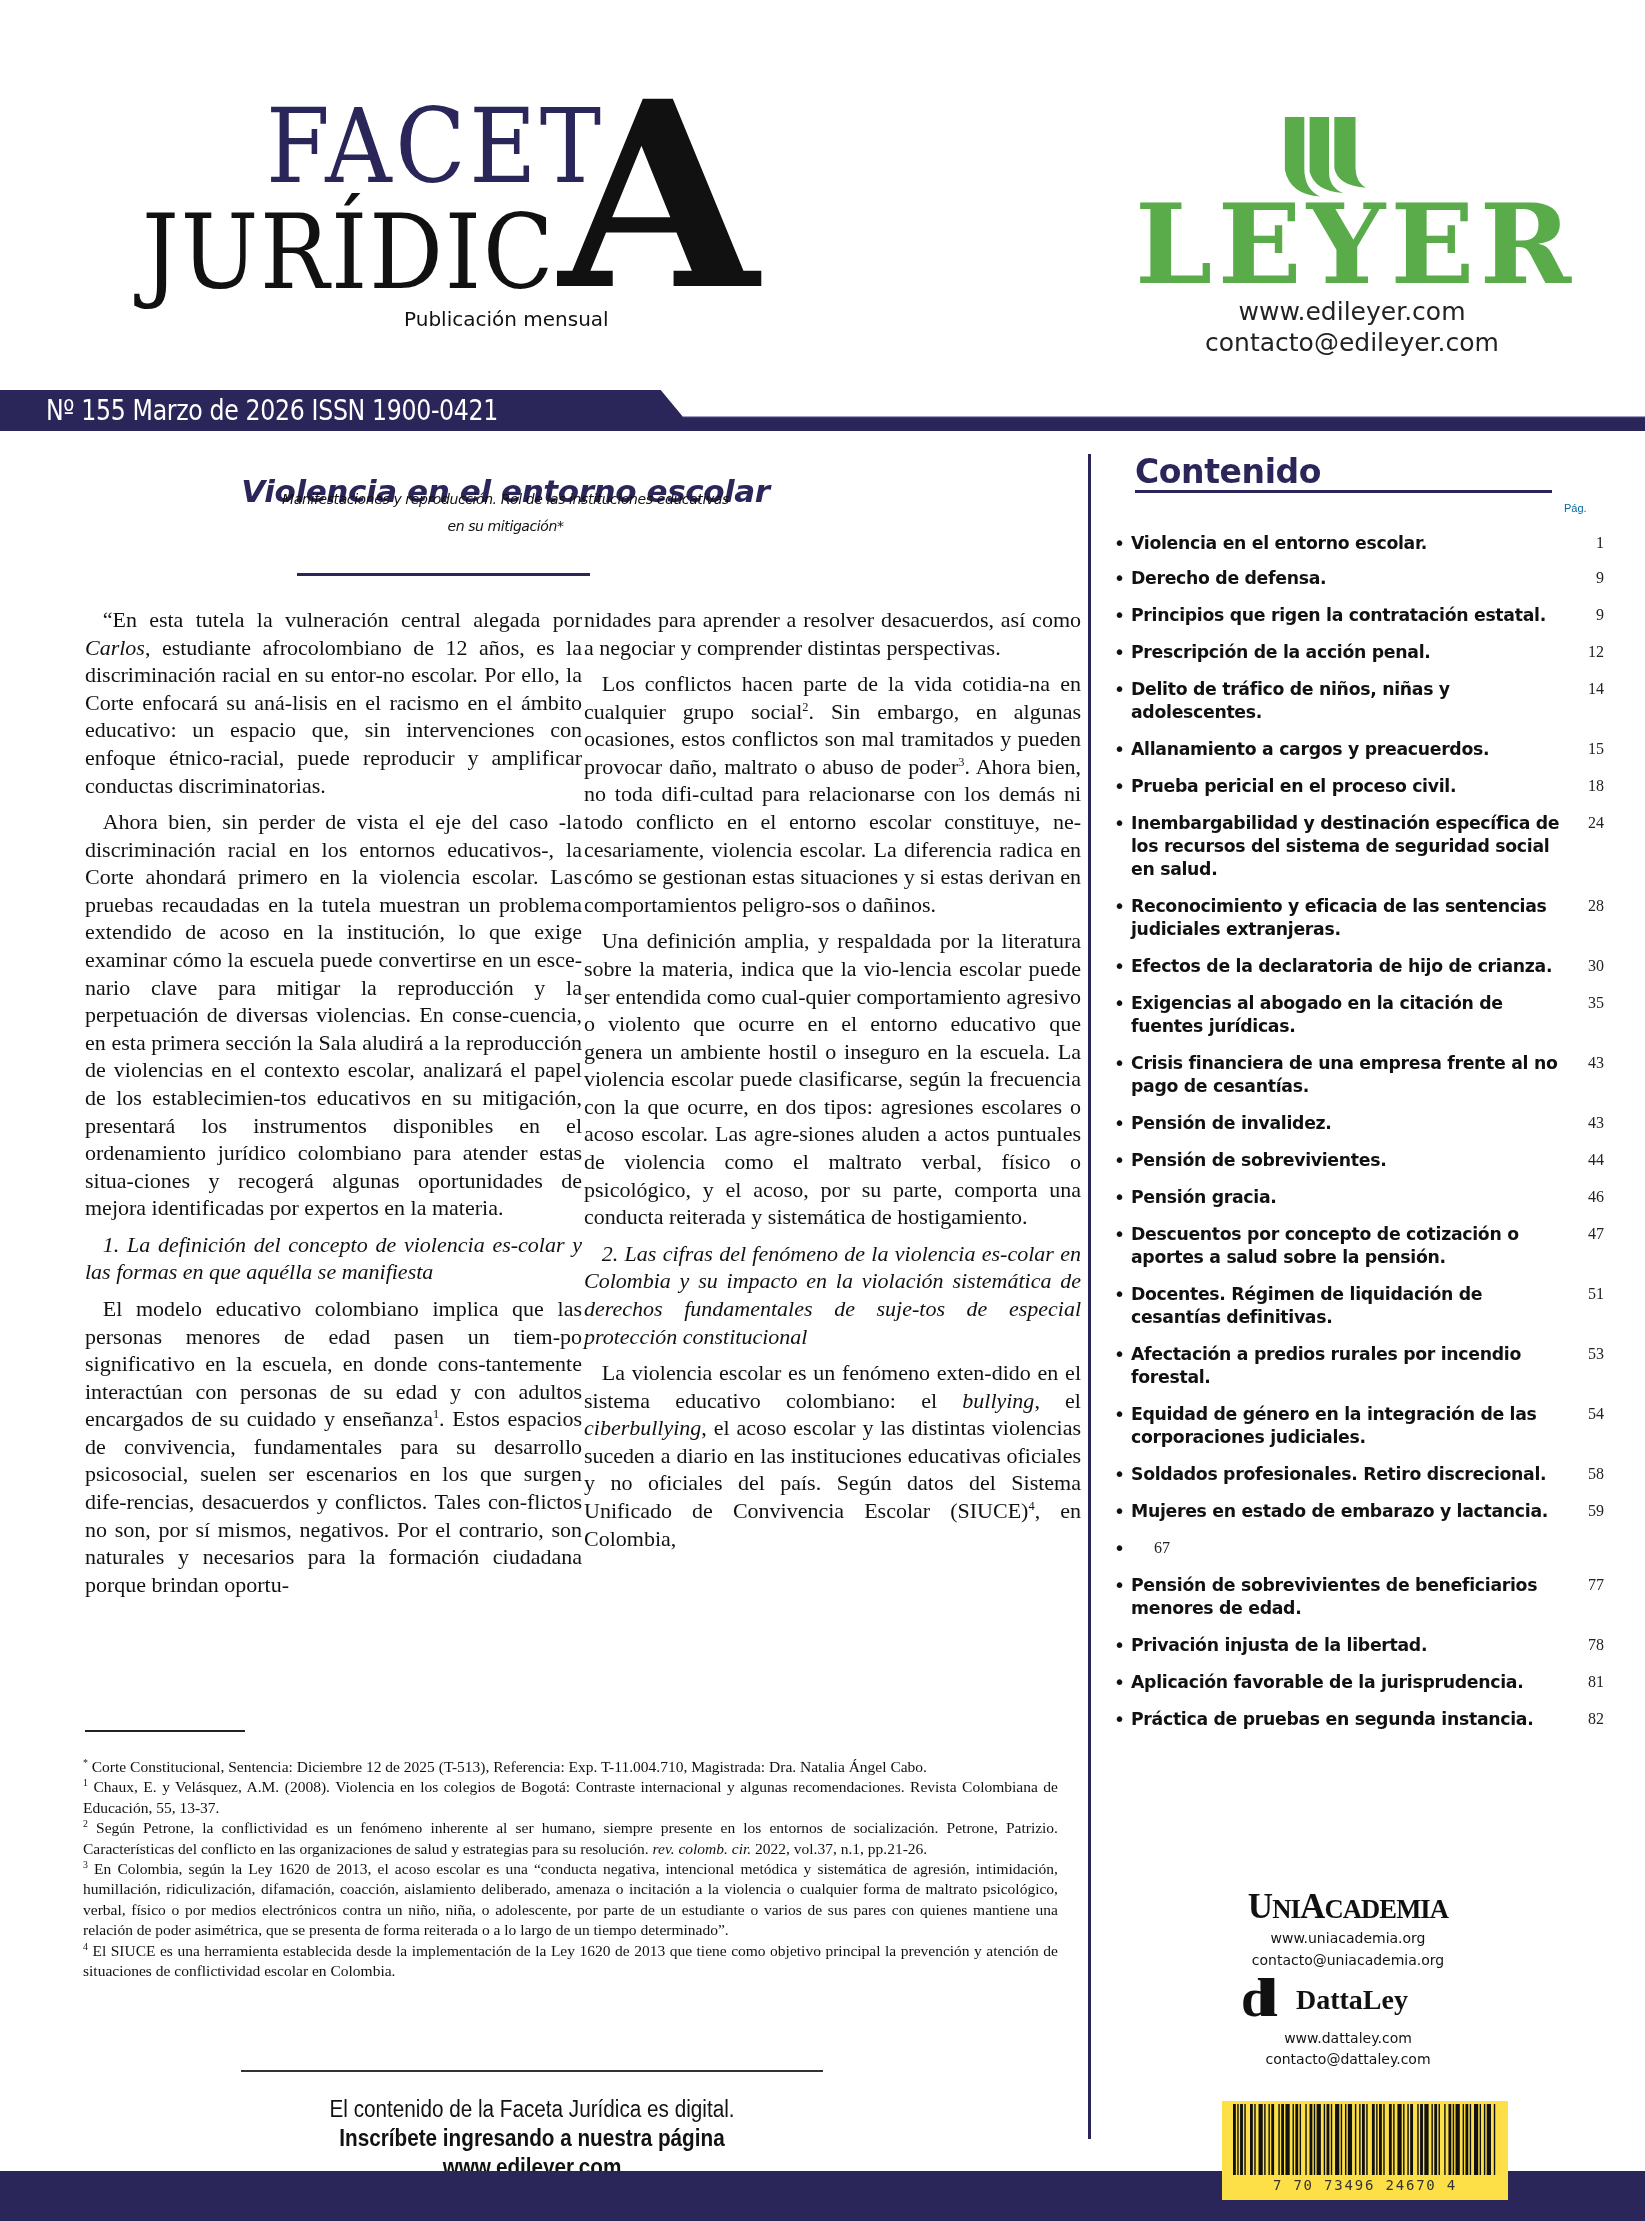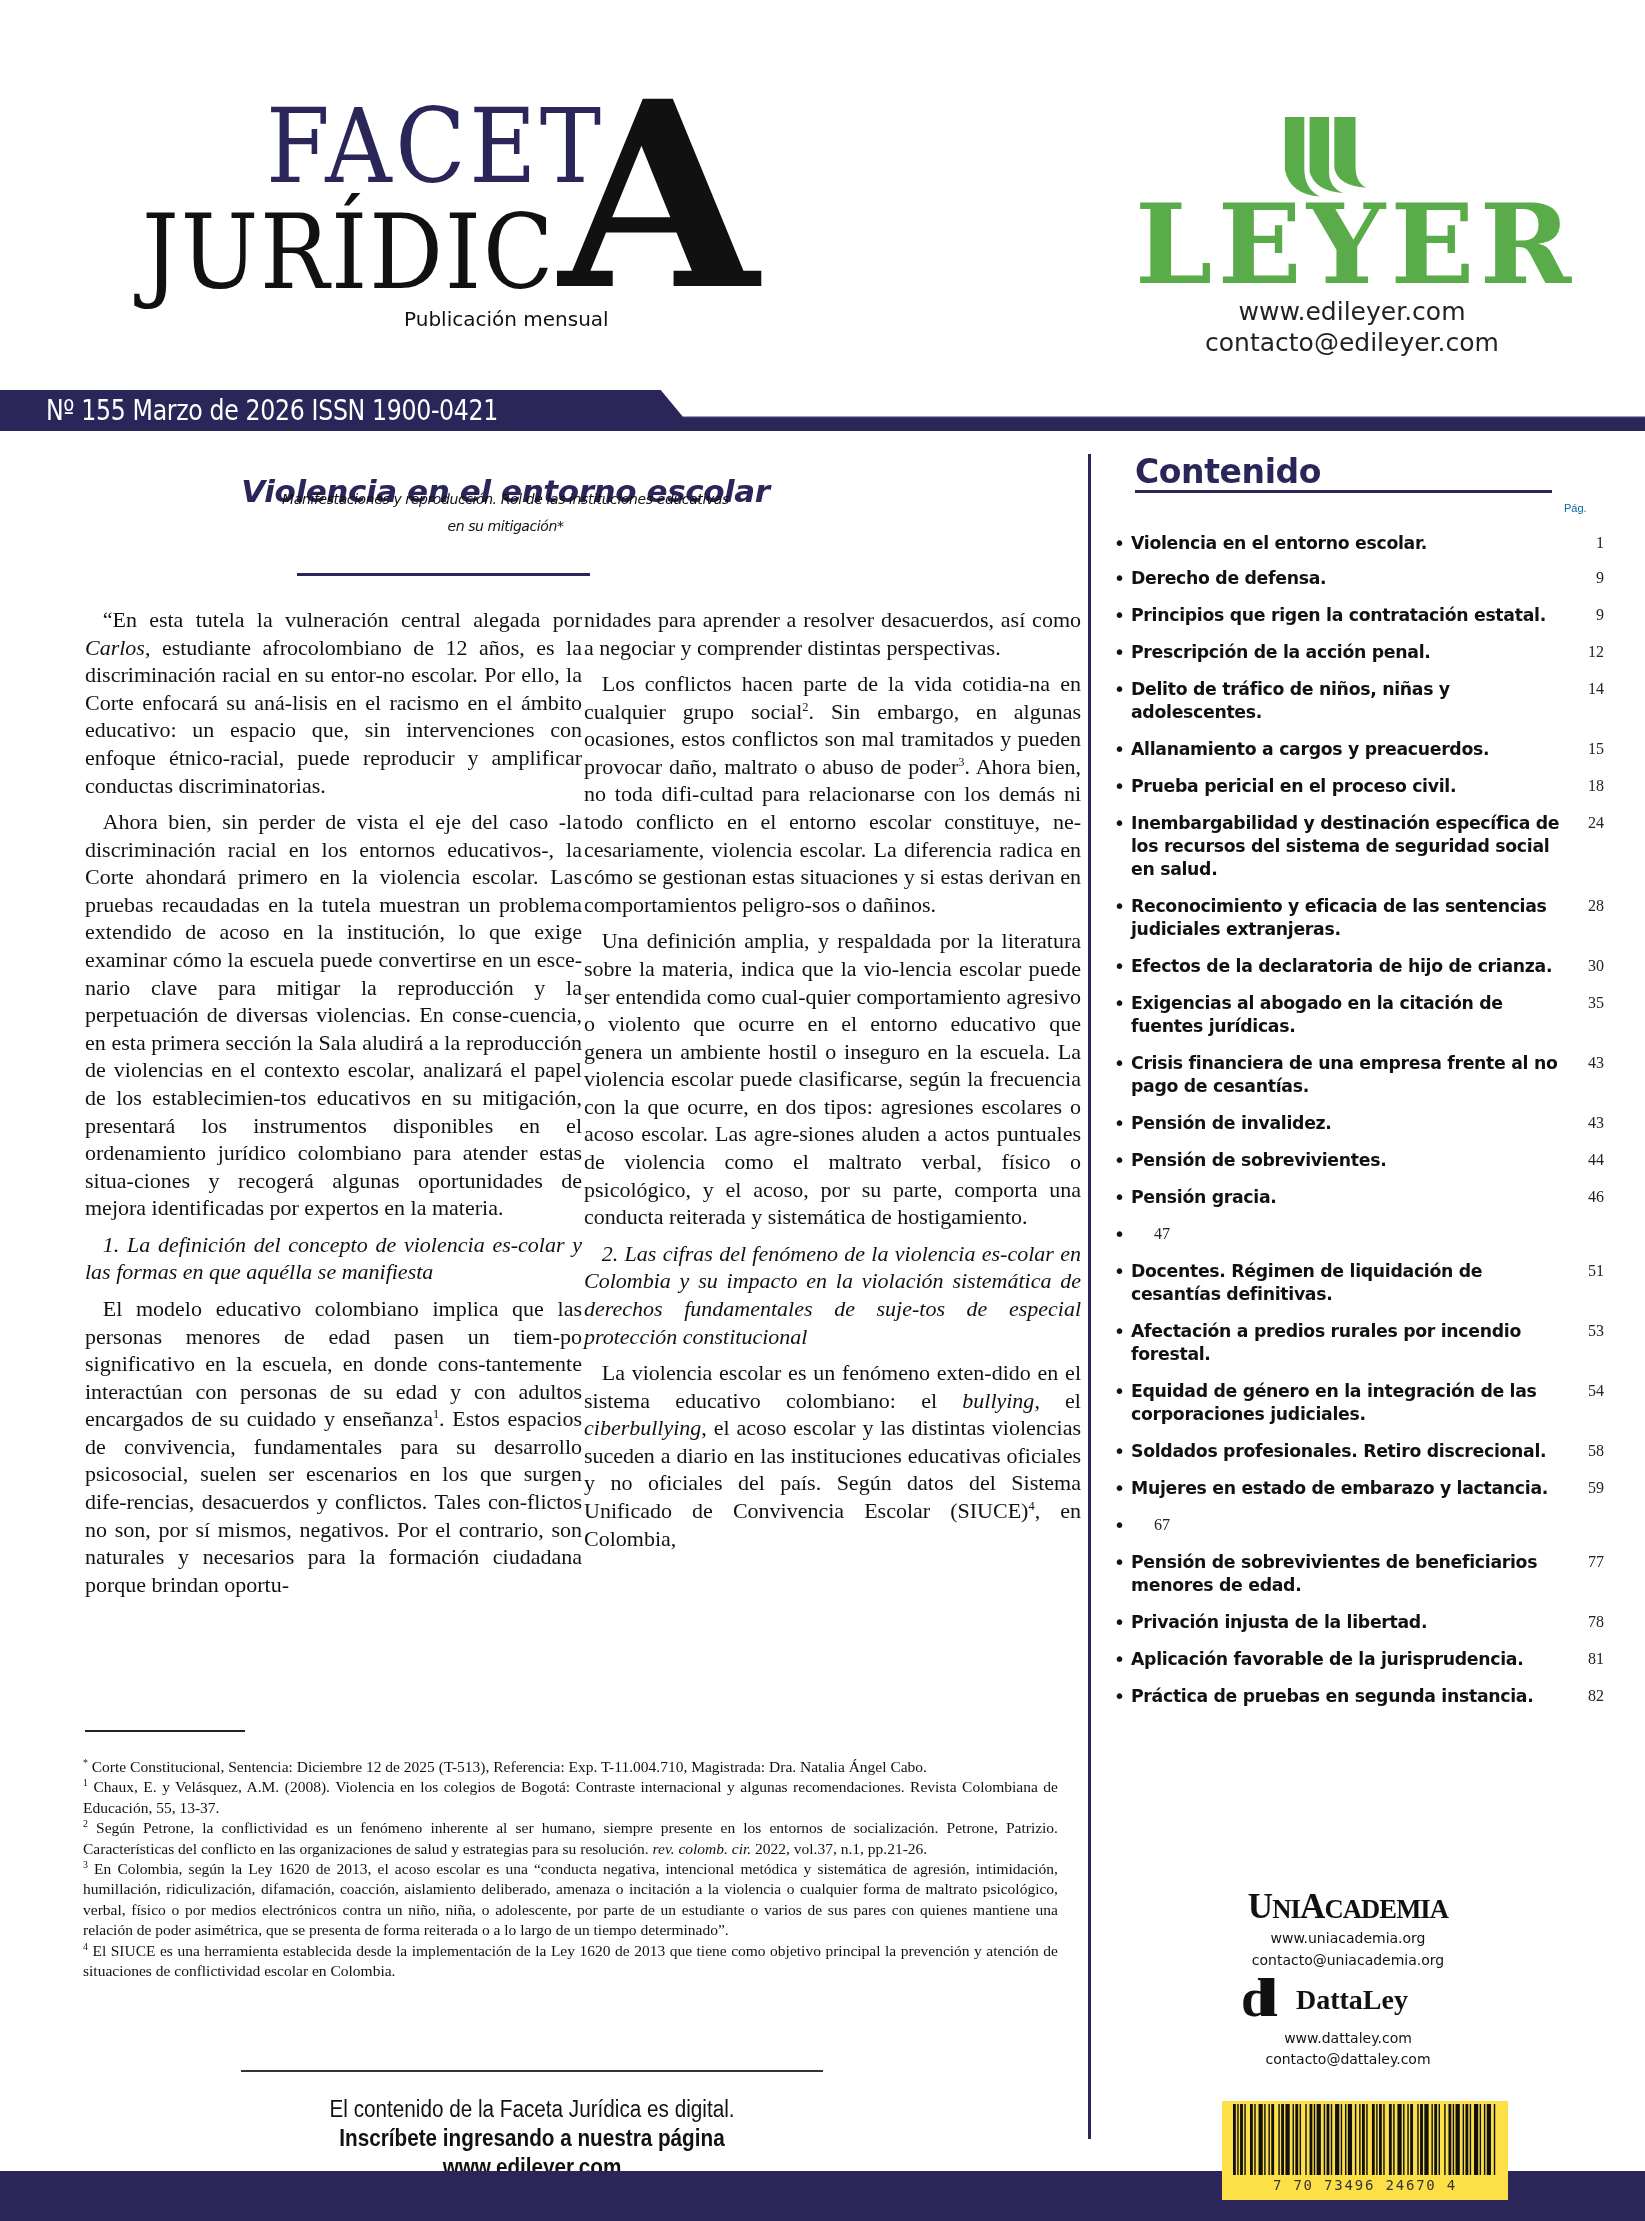--- a/index.html
+++ b/index.html
@@ -220,20 +220,21 @@
       <span class="label">Pensión de sobrevivientes.</span>
       <span class="page">44</span>
     </li>
     <li style="margin-bottom: 14px;">
       <span class="bullet">•</span>
       <span class="label">Pensión gracia.</span>
       <span class="page">46</span>
     </li>
     <li style="margin-bottom: 14px;">
       <span class="bullet">•</span>
+      <span class="label">Descuentos por concepto de cotización o aportes a salud sobre la pensión.</span>
       <span class="page">47</span>
     </li>
     <li style="margin-bottom: 14px;">
       <span class="bullet">•</span>
       <span class="label">Docentes. Régimen de liquidación de cesantías definitivas.</span>
       <span class="page">51</span>
     </li>
     <li style="margin-bottom: 14px;">
       <span class="bullet">•</span>
       <span class="label">Afectación a predios rurales por incendio forestal.</span>

